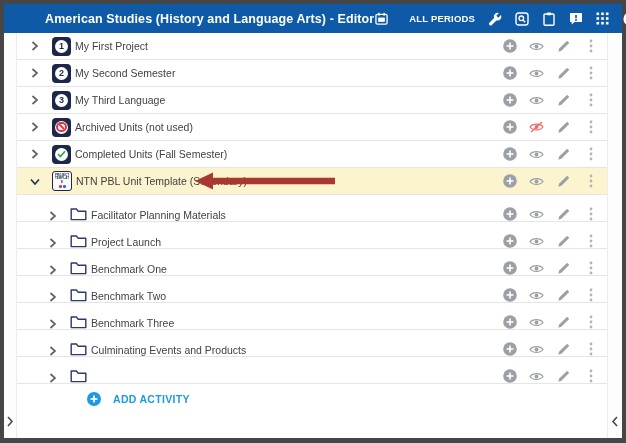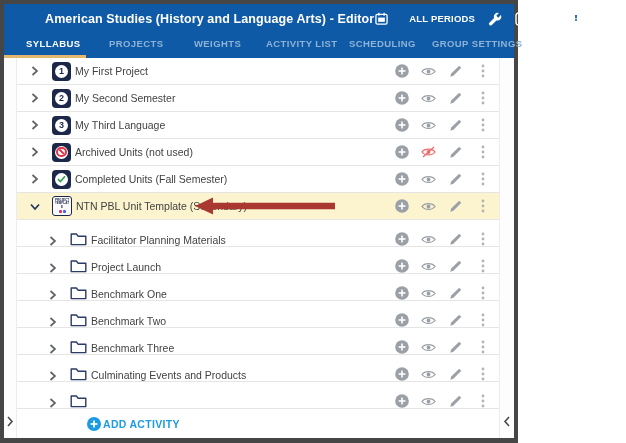--- a/index.html
+++ b/index.html
@@ -1,18 +1,18 @@
 <!DOCTYPE html>
 <html style="--topbar: #0E5AA6; --active-tab-underline: #E3B76E; --highlight-row: #FBF4CE; --arrow: #A93830; --add-activity-blue: #1C9BE5; --hidden-eye-red: #EE6B6B;"><head>
 <meta charset="utf-8">
 <style>
   * { margin:0; padding:0; box-sizing:border-box; }
   html,body { width:626px; height:443px; overflow:hidden; background:#fff;
     font-family:"Liberation Sans", sans-serif; }
-  .frame { width:518px; height:443px; border:4px solid #464646; border-bottom-width:5px;
+  .frame { width:626px; height:443px; border:4px solid #464646; border-bottom-width:5px;
     background:#fff; position:relative; display:flex; flex-direction:column; }
 
   
   .topbar { height:29px; background:var(--topbar,#0E5AA6); display:flex; align-items:center;
     color:#fff; flex-shrink:0; padding:0 6px 0 0; }
   .hamburger { width:15px; margin-left:22px; cursor:pointer; }
   .hamburger i { display:block; height:2px; background:#fff; margin:3px 0; border-radius:1px; }
   .apptitle { font-size:12.5px; font-weight:bold; margin-left:19px; white-space:nowrap; letter-spacing:.1px; }
   .tright { margin-left:auto; display:flex; align-items:center; gap:12px; }
   .allperiods { display:flex; align-items:center; gap:20px; font-size:9.5px; font-weight:bold;
@@ -65,21 +65,21 @@
   .foldericon { margin-left:6px; display:flex; align-items:center; flex-shrink:0; }
 
   .actions { margin-left:auto; display:flex; align-items:center; gap:12px; padding-right:9px; }
   .act { display:flex; align-items:center; justify-content:center; width:15px; cursor:pointer; color:#9aa0a6; }
   .act.eyeoff { color:var(--hidden-eye-red,#EE6B6B); }
 
   .arrow { position:absolute; left:178px; top:50%; transform:translateY(-50%); pointer-events:none; }
 
   .addrow { height:29px; display:flex; align-items:center; padding-left:70px; background:#fff; }
   .addlabel { font-size:10.5px; font-weight:bold; letter-spacing:.3px;
-    color:var(--add-activity-blue,#1C9BE5); margin-left:2px; cursor:pointer; }
+    color:var(--add-activity-blue,#1C9BE5); margin-left:12px; cursor:pointer; }
   .addplus { cursor:pointer; display:flex; }
 </style>
 </head>
 <body>
 
 <div class="frame">
 
   <div class="topbar">
     <span class="hamburger">
         <i></i>
@@ -142,29 +142,20 @@
       <span class="hicon">
         <svg width="14" height="14" viewBox="0 0 14 14">
             <circle cx="7" cy="7" r="6.6" fill="#fff"></circle>
             <text x="7" y="10.2" text-anchor="middle" font-size="9.5" font-weight="bold" fill="#0E5AA6" font-family="Liberation Sans, sans-serif">?</text>
           </svg>
       </span>
 
     </span>
   </div>
 
-  <div class="navbar">
-    <div class="tab-indicator"></div>
-  <span class="tab active" style="left: 22px;">SYLLABUS</span>
-      <span class="tab" style="left: 105px;">PROJECTS</span>
-      <span class="tab" style="left: 190px;">WEIGHTS</span>
-      <span class="tab" style="left: 262px;">ACTIVITY LIST</span>
-      <span class="tab" style="left: 345px;">SCHEDULING</span>
-      <span class="tab" style="left: 428px;">GROUP SETTINGS</span>
-    </div>
 
   <div class="content">
     <div class="gutter left">
       <span class="gchev">
         <svg width="7" height="11" viewBox="0 0 7 11">
             <polyline points="1.5,1 5.5,5.5 1.5,10" fill="none" stroke="#4a4a4a" stroke-width="1.6"></polyline>
           </svg>
       </span>
     </div>
     <div class="panel" id="rows">

